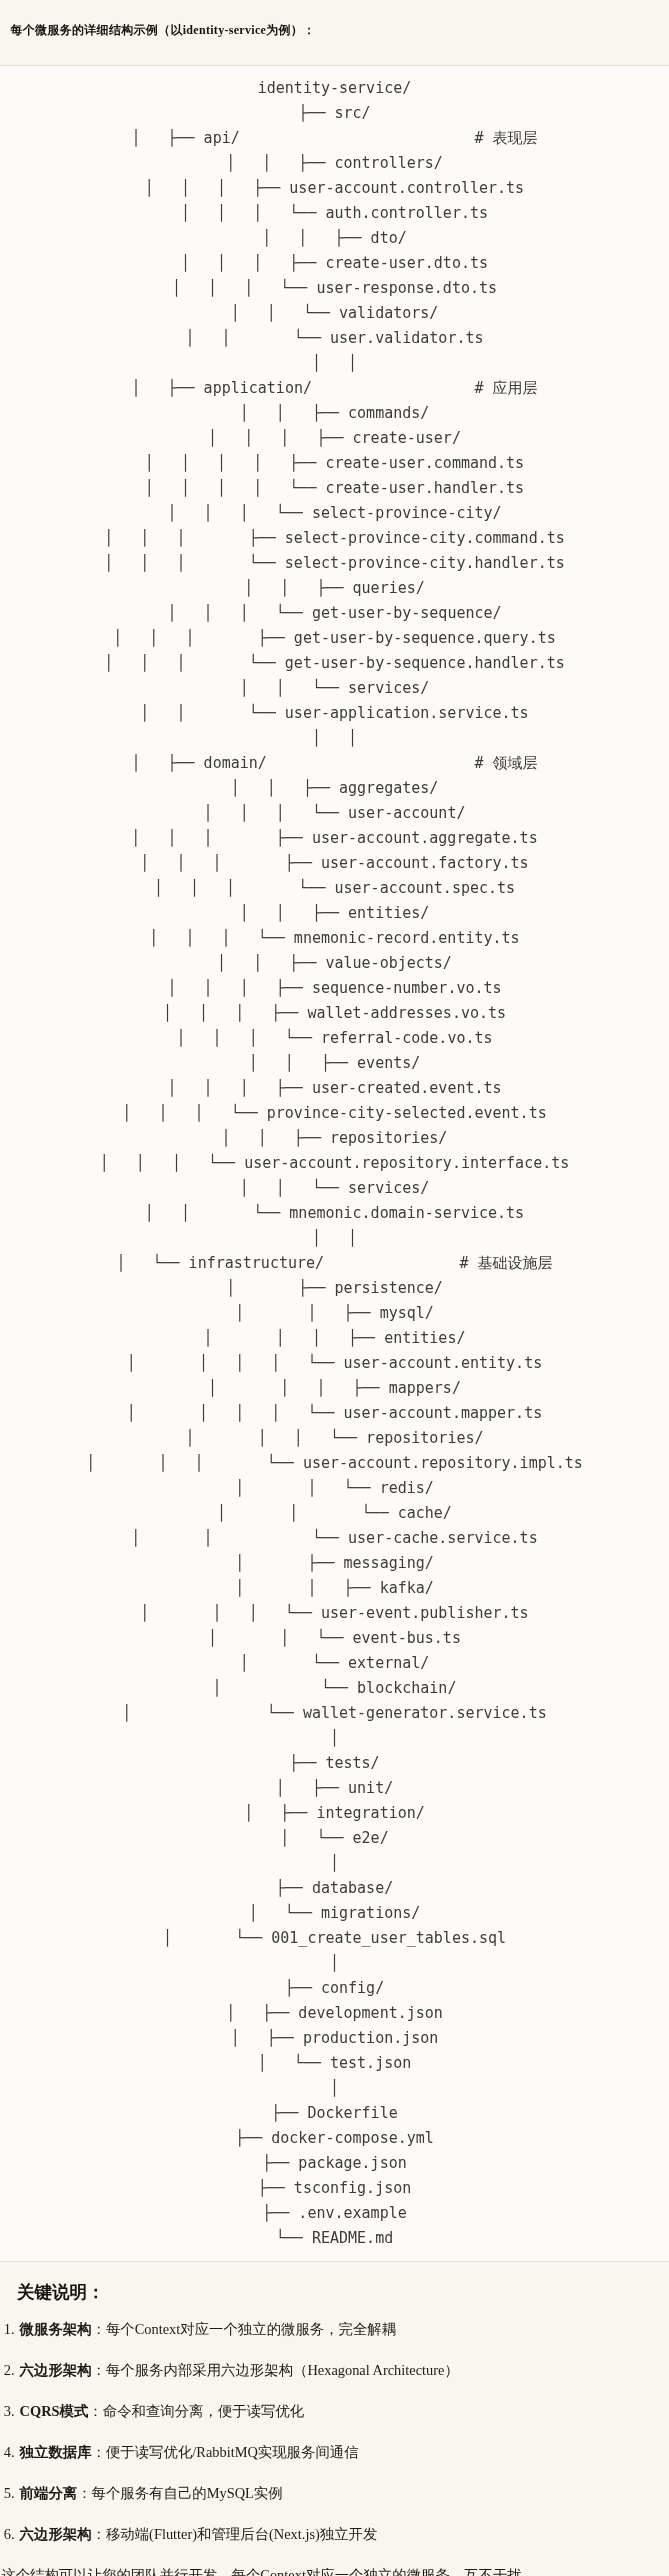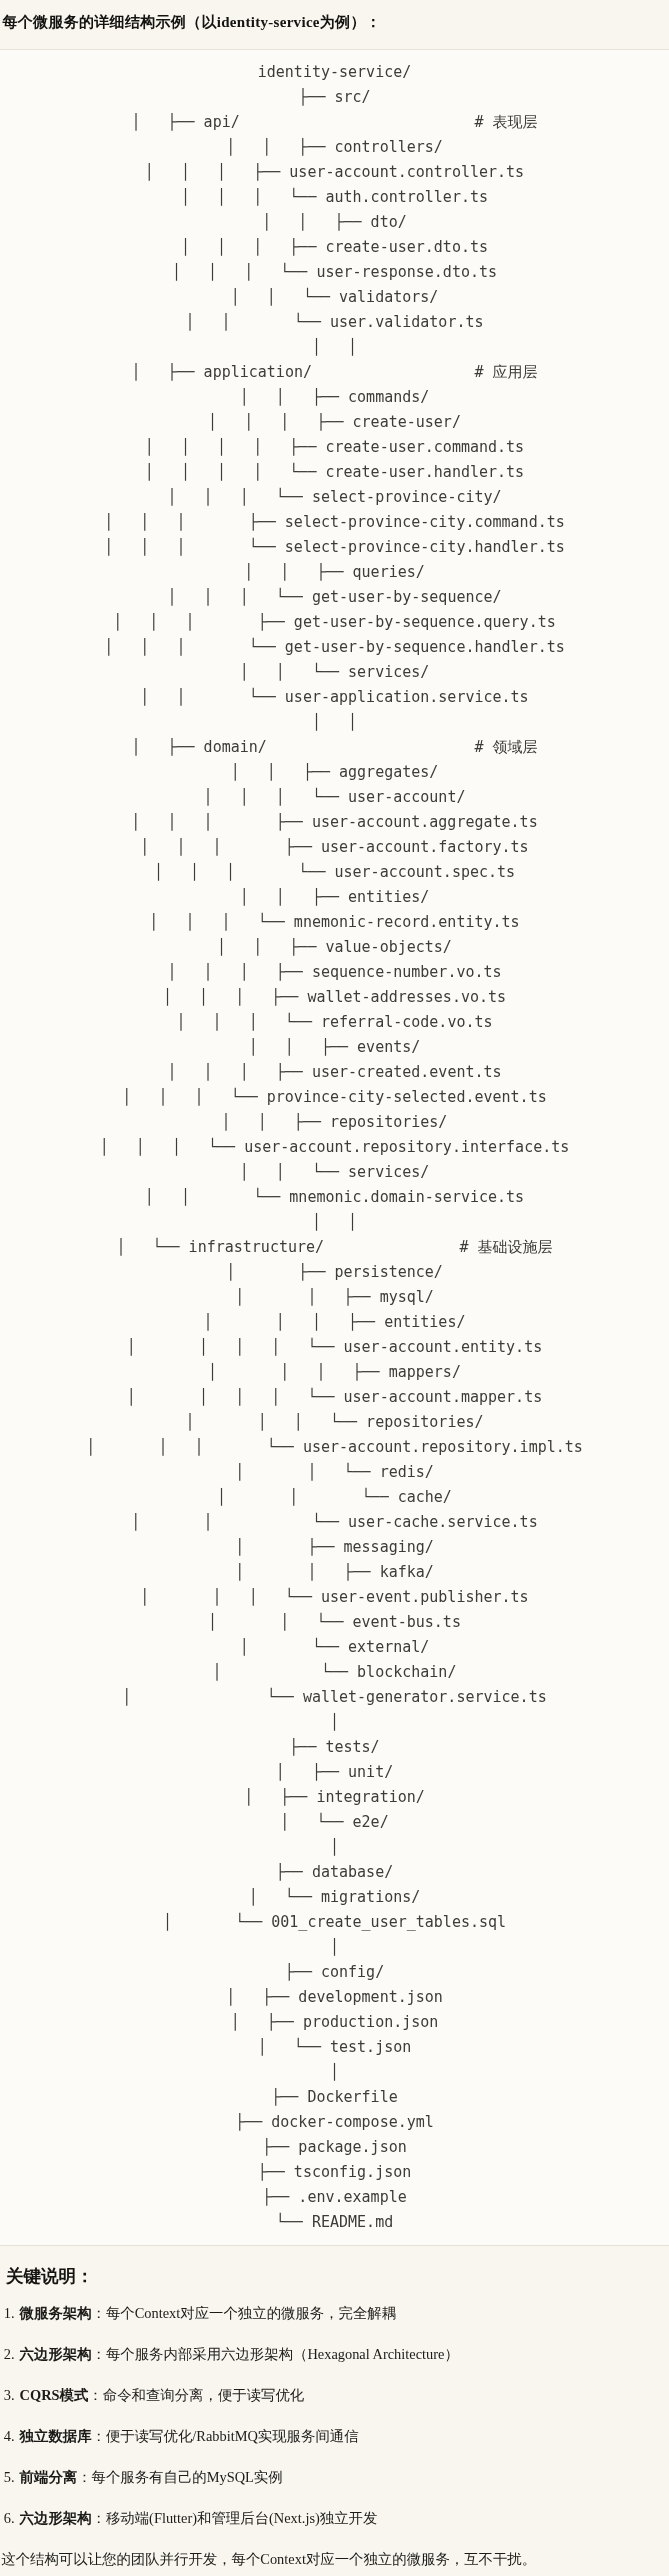--- a/index.html
+++ b/index.html
@@ -8,22 +8,22 @@
   }
   *{box-sizing:border-box;}
   html,body{margin:0;padding:0;}
   body{
     width:669px; min-height:2576px;
     background:var(--page_bg);
     color:var(--text);
     font-family:"Liberation Serif","DejaVu Serif",serif;
   }
   h1.page-title{
-    font-size:15px; line-height:23px; font-weight:700;
-    margin:0; padding:10.6px 6.3px 15px 2.5px;
+    font-size:12px; line-height:23px; font-weight:700;
+    margin:8px; padding:10.6px 6.3px 15px 2.5px;
     color:var(--title_text);
     letter-spacing:0.3px;
     font-family:Liberation Serif, serif;
   }
   .codeblock{
     background:var(--code_bg);
     border-top:0.6px solid var(--border);
     border-bottom:0.6px solid var(--border);
     padding:10px 8.1px;
     width:100%;
@@ -32,21 +32,21 @@
   .codeblock pre{
     margin:0;
     font-family:"DejaVu Sans Mono","Liberation Mono",monospace;
     font-size:15px; line-height:25px;
     color:var(--tree_text);
     white-space:pre;
     text-align:center;
   }
   h2.notes-heading{
     font-size:17.5px; line-height:22.5px; font-weight:700;
-    margin:19px 0 0 0; padding:0 6px;
+    margin:19px 0 0 0; padding:0 17px;
     color:var(--title_text);
   }
   ol.notes-list{
     list-style:none;
     margin:16.3px 0 0 0; padding:0 2.5px 0 3.8px;
   }
   ol.notes-list li{
     font-size:14.4px; line-height:20px;
     margin:0 0 21px 0;
   }

